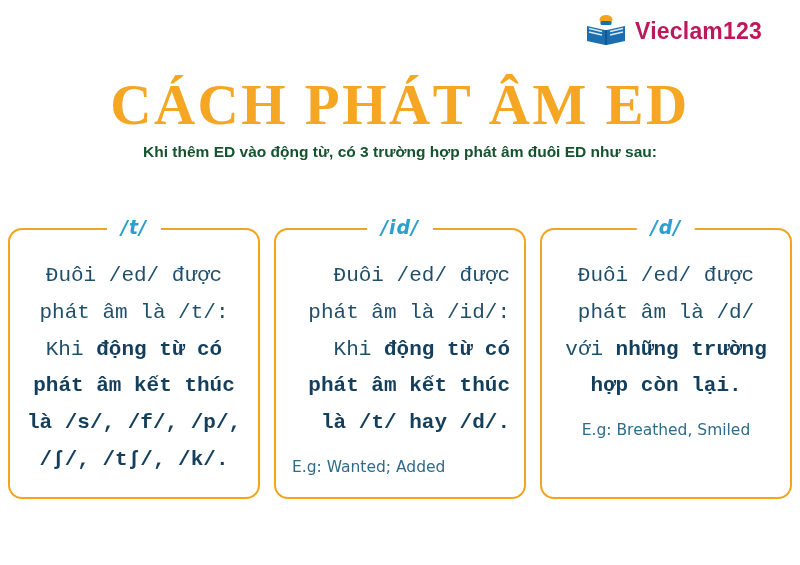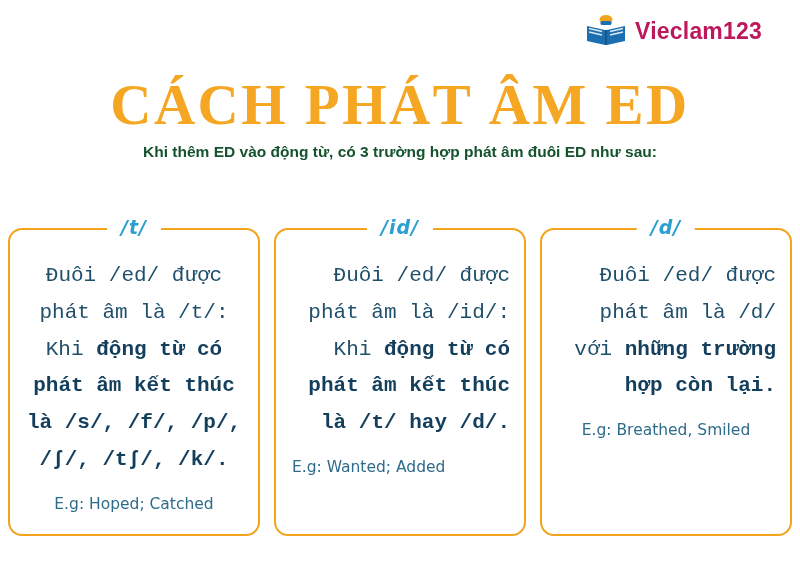--- a/index.html
+++ b/index.html
@@ -112,21 +112,21 @@
   .card-eg {
     margin-top: 12px;
     font-size: 15.5px;
     color: #2f6c8b;
     text-align: center;
     line-height: 1.75;
     font-family: "DejaVu Sans", sans-serif;
   }
   .card--1 .card-body { text-align: right; }
   .card--1 .card-eg { text-align: left; padding-left: 2px; }
-  .card--2 .card-body { text-align: right; }
+  .card--2 .card-body { text-align: center; }
   .card--2 .card-eg { text-align: center; }
 </style>
 </head>
 <body>
 
 <div class="logo-wrap">
   <span class="logo-mark">
     <svg viewBox="0 0 42 34" width="42" height="34" xmlns="http://www.w3.org/2000/svg">
       <ellipse cx="21" cy="5.5" rx="6.5" ry="4.5" fill="#f3a41c"></ellipse>
       <rect x="15.5" y="7" width="11" height="4" rx="1.6" fill="#1b6fb0"></rect>
@@ -146,21 +146,20 @@
 
 <div class="subtitle">Khi thêm ED vào động từ, có 3 trường hợp phát âm đuôi ED như sau:</div>
 
 <div class="cards">
 
   <div class="card card--0">
     <div class="card-badge">/t/</div>
     <div class="card-body">
       <span>Đuôi /ed/ được phát âm là /t/: Khi </span><b>động từ có phát âm kết thúc là /s/, /f/, /p/, /ʃ/, /tʃ/, /k/.</b>
     </div>
-    <div class="card-eg">E.g: Hoped; Catched</div>
   </div>
 
   <div class="card card--1">
     <div class="card-badge">/id/</div>
     <div class="card-body">
       <span>Đuôi /ed/ được phát âm là /id/: Khi </span><b>động từ có phát âm kết thúc là /t/ hay /d/.</b>
     </div>
     <div class="card-eg">E.g: Wanted; Added</div>
   </div>
 

